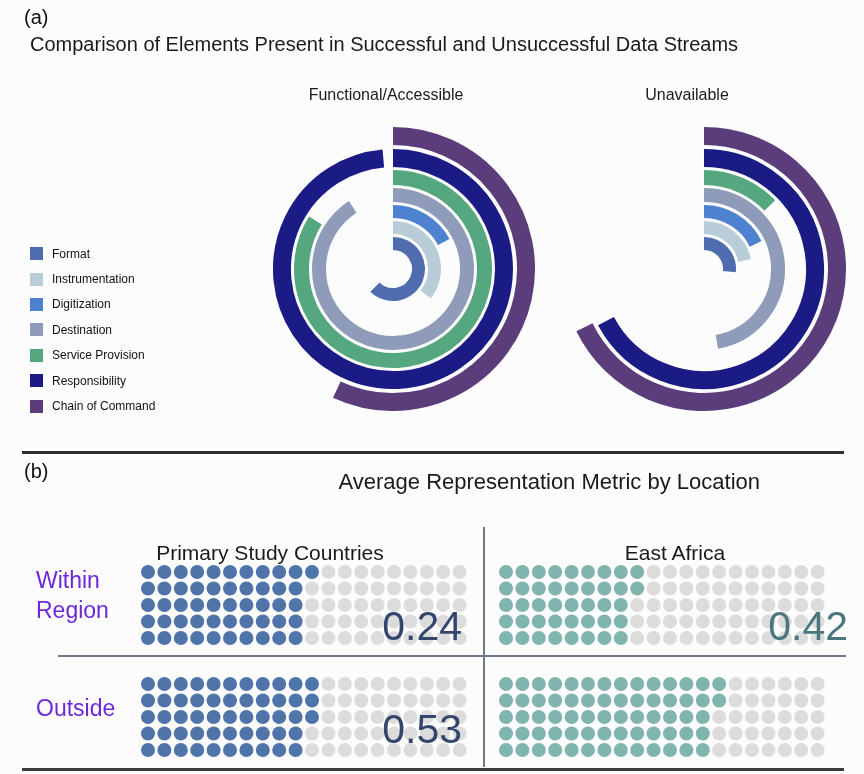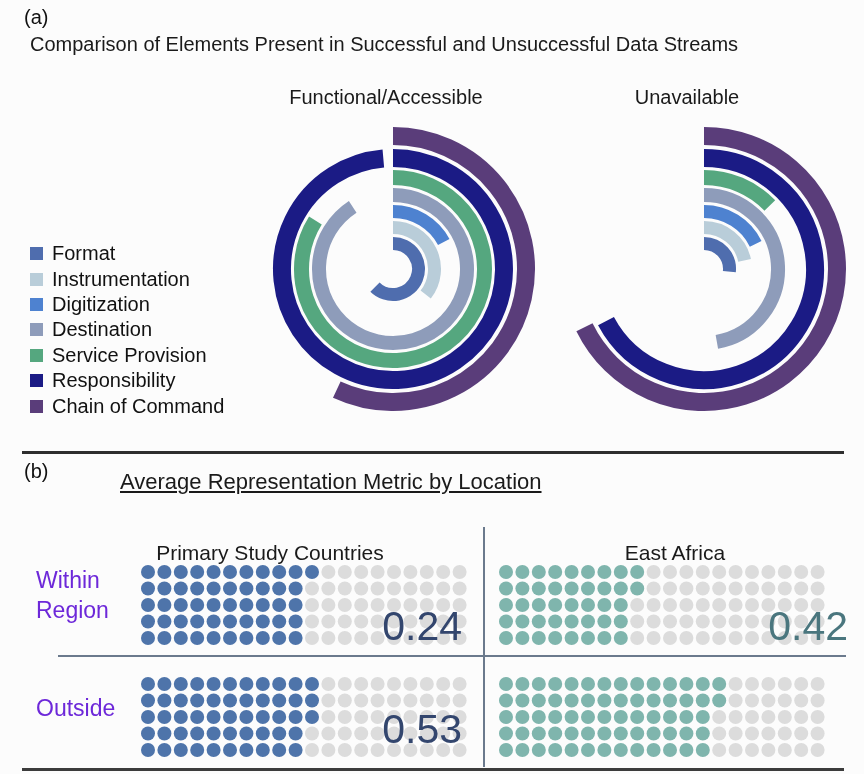--- a/index.html
+++ b/index.html
@@ -3,32 +3,32 @@
 <meta charset="utf-8">
 <style>
   html,body{margin:0;padding:0;background:#e9e9e9;}
   .fig{
     position:relative;width:864px;height:774px;background:#fcfcfc;
     font-family:"Liberation Sans",sans-serif;color:#111;overflow:hidden;
   }
   .abs{position:absolute;}
   .panel-label{font-size:20px;color:#111;}
   .title-a{left:30px;right:30px;top:33px;font-size:20px;color:#1a1a1a;}
-  .subtitle{top:86px;text-align:center;font-size:20px;color:#1a1a1a;}
+  .subtitle{top:86px;text-align:center;font-size:16px;color:#1a1a1a;}
   .subtitle.s0{left:246px;width:280px;}
   .subtitle.s1{left:577px;width:220px;}
   .legend{left:30px;top:241px;list-style:none;margin:0;padding:0;}
   .legend li{display:flex;align-items:center;height:25.4px;}
   .legend .sw{width:13px;height:13px;margin-right:9px;flex:0 0 auto;}
-  .legend .lbl{font-size:20px;white-space:nowrap;}
+  .legend .lbl{font-size:12px;white-space:nowrap;}
   .sep-line{left:22px;top:451px;width:822px;height:2.5px;background:#2e2e2e;}
   .bottom-line{left:22px;top:768px;width:822px;height:2.5px;background:#3c3c3c;}
   .row-divider{left:58px;top:655px;width:788px;height:1.5px;background:#6b7a8d;}
   .v-divider{left:483px;top:527px;width:1.5px;height:240px;background:#6b7a8d;}
-  .title-b{left:120px;width:640px;top:469px;text-align:left;font-size:22px;color:#1a1a1a;text-decoration:underline;}
+  .title-b{left:120px;width:640px;top:469px;text-align:right;font-size:22px;color:#1a1a1a;}
   .col-header{top:517px;width:300px;text-align:center;font-size:21px;color:#1a1a1a;margin-top:24px;}
   .col-header.c0{left:120px;}
   .col-header.c1{left:525px;}
   .row-label{left:36px;width:92px;font-size:23px;line-height:1.3;color:#6d28d9;}
   .row-label.r0{top:566px;}
   .row-label.r1{top:694px;}
   .waffle{position:absolute;width:326px;height:80px;}
   .val{width:150px;text-align:right;font-size:41px;line-height:1;}
   .val.blue{color:#33466e;}
   .val.teal{color:#4a767e;}

